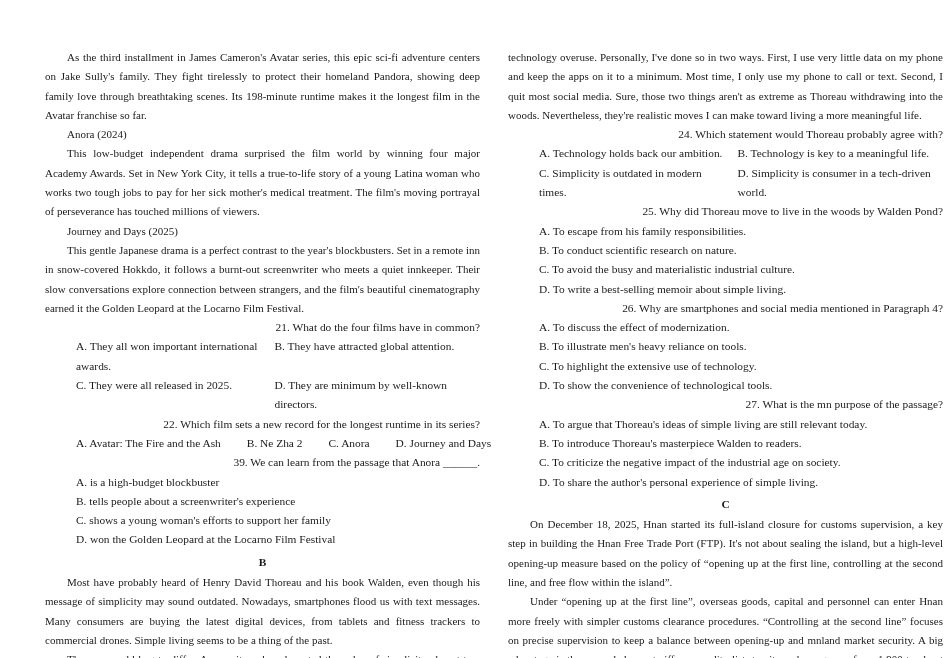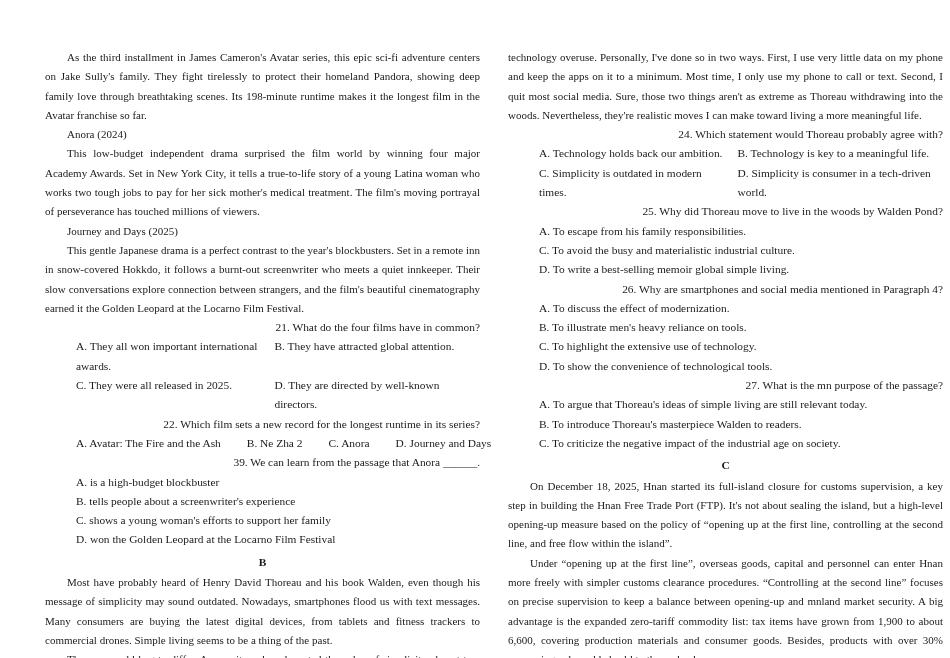--- a/index.html
+++ b/index.html
@@ -102,21 +102,21 @@
     <p class="para">This gentle Japanese drama is a perfect contrast to the year's blockbusters. Set in a remote inn in snow-covered Hokkdo, it follows a burnt-out screenwriter who meets a quiet innkeeper. Their slow conversations explore connection between strangers, and the film's beautiful cinematography earned it the Golden Leopard at the Locarno Film Festival.</p>
 
     <div class="question">
       <p class="q-stem">21. What do the four films have in common?</p>
       <div class="opt-row two-col">
         <div class="opt">A. They all won important international awards.</div>
         <div class="opt">B. They have attracted global attention.</div>
       </div>
       <div class="opt-row two-col">
         <div class="opt">C. They were all released in 2025.</div>
-        <div class="opt">D. They are directed by well-known directors.</div>
+        <div class="opt">D. They are minimum by well-known directors.</div>
       </div>
     </div>
 
     <div class="question">
       <p class="q-stem">22. Which film sets a new record for the longest runtime in its series?</p>
       <div class="opt-row inline">
         <div class="opt">A. Avatar: The Fire and the Ash</div>
         <div class="opt">B. Ne Zha 2</div>
         <div class="opt">C. Anora</div>
         <div class="opt">D. Journey and Days</div>
@@ -160,24 +160,27 @@
         <div class="opt">D. Simplicity is consumer in a tech-driven world.</div>
       </div>
     </div>
 
     <div class="question">
       <p class="q-stem">25. Why did Thoreau move to live in the woods by Walden Pond?</p>
       <div class="opt-row single">
         <div class="opt">A. To escape from his family responsibilities.</div>
       </div>
       <div class="opt-row single">
+        <div class="opt">B. To conduct scientific research on nature.</div>
+      </div>
+      <div class="opt-row single">
         <div class="opt">C. To avoid the busy and materialistic industrial culture.</div>
       </div>
       <div class="opt-row single">
-        <div class="opt">D. To write a best-selling memoir global simple living.</div>
+        <div class="opt">D. To write a best-selling memoir about simple living.</div>
       </div>
     </div>
 
     <div class="question">
       <p class="q-stem">26. Why are smartphones and social media mentioned in Paragraph 4?</p>
       <div class="opt-row single">
         <div class="opt">A. To discuss the effect of modernization.</div>
       </div>
       <div class="opt-row single">
         <div class="opt">B. To illustrate men's heavy reliance on tools.</div>
@@ -193,20 +196,23 @@
     <div class="question">
       <p class="q-stem">27. What is the mn purpose of the passage?</p>
       <div class="opt-row single">
         <div class="opt">A. To argue that Thoreau's ideas of simple living are still relevant today.</div>
       </div>
       <div class="opt-row single">
         <div class="opt">B. To introduce Thoreau's masterpiece Walden to readers.</div>
       </div>
       <div class="opt-row single">
         <div class="opt">C. To criticize the negative impact of the industrial age on society.</div>
+      </div>
+      <div class="opt-row single">
+        <div class="opt">D. To share the author's personal experience of simple living.</div>
       </div>
     </div>
 
     <p class="section-head">C</p>
     <p class="para">On December 18, 2025, Hnan started its full-island closure for customs supervision, a key step in building the Hnan Free Trade Port (FTP). It's not about sealing the island, but a high-level opening-up measure based on the policy of “opening up at the first line, controlling at the second line, and free flow within the island”.</p>
     <p class="para"><span>Under “opening up at the first line”, overseas goods, capital and personnel can enter Hnan more freely with simpler customs clearance procedures. “Controlling at the second line” focuses on precise supervision to keep a balance between opening-up and mnland market security. A big advantage is the expanded zero-tariff commodity list: tax items have grown from 1,900 to about 6,600, covering production materials and consumer goods. Besides, products with over 30% processing value-added sold to the mnland are </span></p>
 
   </div>
 </div>
 

